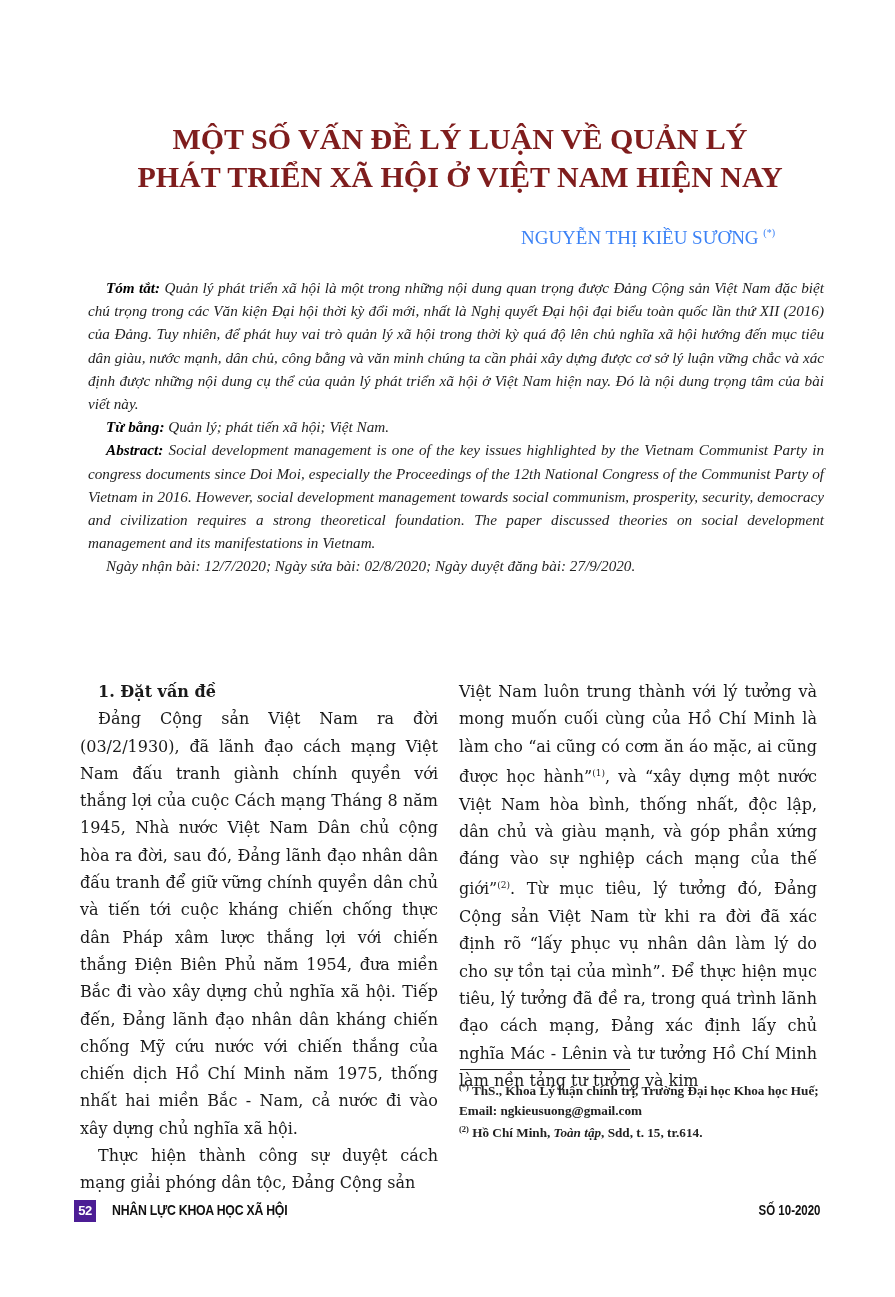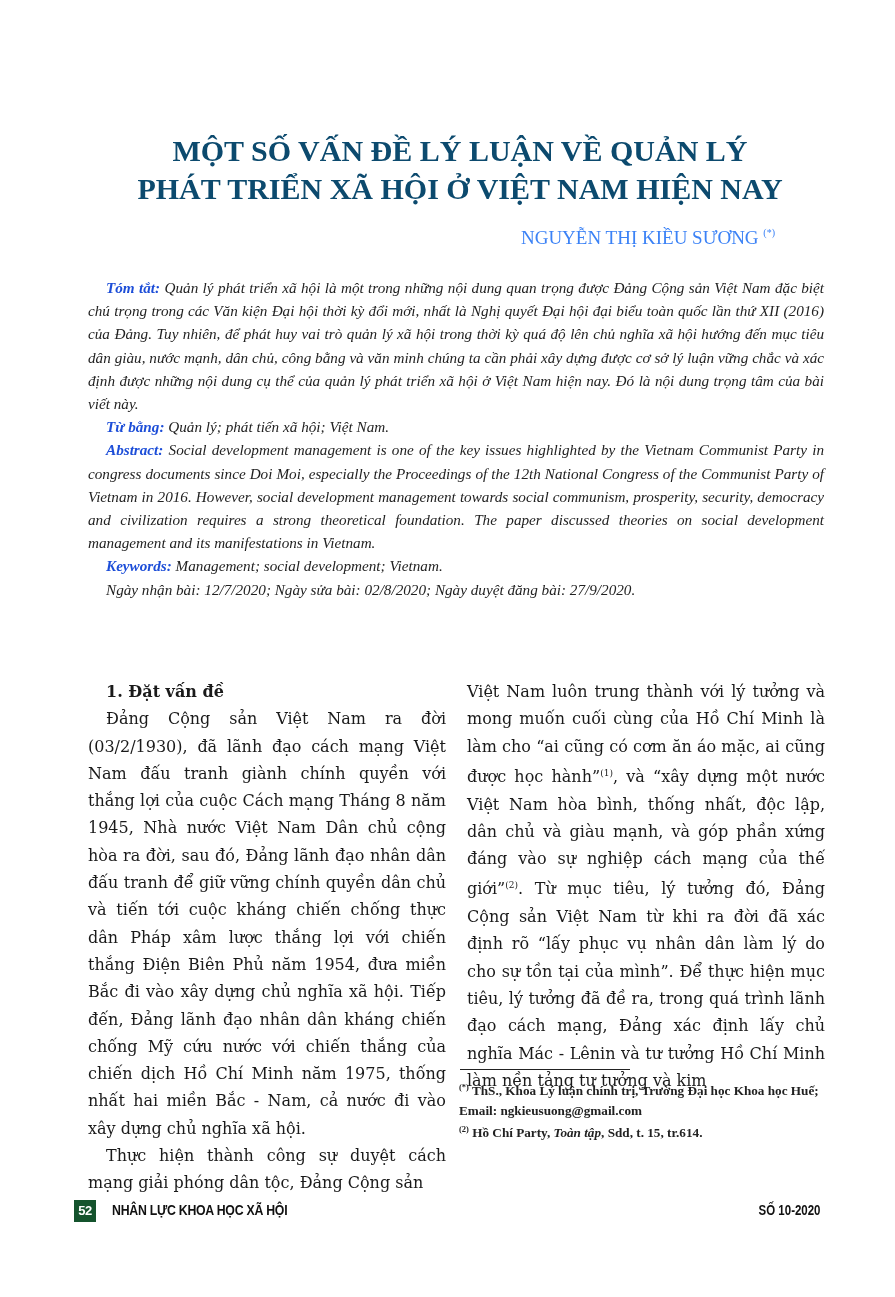--- a/index.html
+++ b/index.html
@@ -1,60 +1,60 @@
 <!DOCTYPE html>
 <html><head>
 <meta charset="utf-8">
 <style>
   html, body { margin: 0; padding: 0; background: #ffffff; }
   body {
     width: 895px; height: 1297px; position: relative; overflow: hidden;
     font-family: "DejaVu Serif", "Liberation Serif", serif; color: #111;
   }
   .title {
-    position: absolute; left: 80px; width: 760px; top: 132px;
+    position: absolute; left: 80px; width: 760px; top: 120px;
     text-align: center; font-family: "Liberation Serif", serif;
     font-weight: bold; font-size: 30px; line-height: 38px; letter-spacing: 0px;
-    color: #0c4a6e;
+    color: #7f1d1d;
   }
   .author {
     position: absolute; right: 120px; top: 227px;
     font-family: "Liberation Serif", serif; font-size: 19px; color: #3b82f6;
   }
   .author sup { font-size: 10px; vertical-align: 8px; }
   .abstract-block {
     position: absolute; left: 88px; width: 736px; top: 276px;
     font-family: "Liberation Serif", serif; font-style: italic;
     font-size: 15.2px; line-height: 23.2px; text-align: justify; color: #222;
   }
   .abstract-block p { margin: 0; text-indent: 18px; }
-  .abstract-block b { font-weight: bold; color: #1d4ed8; }
+  .abstract-block b { font-weight: bold; color: #000000; }
   .col {
     position: absolute; top: 678px; width: 358px;
     font-family: "DejaVu Serif", serif; font-size: 16px; line-height: 27.3px;
-    text-align: justify; color: #1a1a1a; margin-left: 8px;
+    text-align: justify; color: #1a1a1a;
   }
   .col-left { left: 80px; }
   .col-right { left: 459px; }
   .col p { margin: 0; text-indent: 18px; }
   .section-heading { font-weight: bold; text-indent: 18px; margin: 0; font-size: 16px; }
   .footnote-rule {
     position: absolute; left: 460px; top: 1069px; width: 170px; height: 1px; background: #222;
   }
   .footnotes {
     position: absolute; left: 459px; top: 1078px; width: 364px;
     font-family: "Liberation Serif", serif; font-size: 13.2px; line-height: 19.5px; color: #222; font-weight: bold;
   }
   .footnotes p { margin: 0; }
   .footnotes sup { font-size: 8.5px; vertical-align: 5px; }
   .footer {
     position: absolute; left: 74px; top: 1200px; width: 750px; height: 24px;
   }
   .page-num {
-    position: absolute; left: 0; top: 0; width: 22px; height: 22px; background: #14532d; color: #fff;
+    position: absolute; left: 0; top: 0; width: 22px; height: 22px; background: #4c1d95; color: #fff;
     font-family: "Liberation Sans", sans-serif; font-weight: bold; font-size: 13px;
     line-height: 22px; text-align: center; letter-spacing: -0.5px;
   }
   .journal-name {
     position: absolute; left: 38px; top: 1px;
     font-family: "Liberation Sans", sans-serif; font-weight: bold; font-size: 15px;
     letter-spacing: -0.3px; transform: scaleX(0.82); transform-origin: left center; color: #111;
   }
   .issue {
     position: absolute; right: 4px; top: 2px;
@@ -72,38 +72,37 @@
 
 <div class="author">
   <span>NGUYỄN THỊ KIỀU SƯƠNG</span>
   <sup>(*)</sup>
 </div>
 
 <div class="abstract-block">
   <p><b>Tóm tắt:</b><span> Quản lý phát triển xã hội là một trong những nội dung quan trọng được Đảng Cộng sản Việt Nam đặc biệt chú trọng trong các Văn kiện Đại hội thời kỳ đổi mới, nhất là Nghị quyết Đại hội đại biểu toàn quốc lần thứ XII (2016) của Đảng. Tuy nhiên, để phát huy vai trò quản lý xã hội trong thời kỳ quá độ lên chủ nghĩa xã hội hướng đến mục tiêu dân giàu, nước mạnh, dân chủ, công bằng và văn minh chúng ta cần phải xây dựng được cơ sở lý luận vững chắc và xác định được những nội dung cụ thể của quản lý phát triển xã hội ở Việt Nam hiện nay. Đó là nội dung trọng tâm của bài viết này.</span></p>
   <p><b>Từ bằng:</b><span> Quản lý; phát tiến xã hội; Việt Nam.</span></p>
   <p><b>Abstract:</b><span> Social development management is one of the key issues highlighted by the Vietnam Communist Party in congress documents since Doi Moi, especially the Proceedings of the 12th National Congress of the Communist Party of Vietnam in 2016. However, social development management towards social communism, prosperity, security, democracy and civilization requires a strong theoretical foundation. The paper discussed theories on social development management and its manifestations in Vietnam.</span></p>
-  <p><b>Keywords:</b><span> Management; social development; Vietnam.</span></p>
   <p>Ngày nhận bài: 12/7/2020; Ngày sửa bài: 02/8/2020; Ngày duyệt đăng bài: 27/9/2020.</p>
 </div>
 
 <div class="col col-left">
   <p class="section-heading">1. Đặt vấn đề</p>
   <p>Đảng Cộng sản Việt Nam ra đời (03/2/1930), đã lãnh đạo cách mạng Việt Nam đấu tranh giành chính quyền với thắng lợi của cuộc Cách mạng Tháng 8 năm 1945, Nhà nước Việt Nam Dân chủ cộng hòa ra đời, sau đó, Đảng lãnh đạo nhân dân đấu tranh để giữ vững chính quyền dân chủ và tiến tới cuộc kháng chiến chống thực dân Pháp xâm lược thắng lợi với chiến thắng Điện Biên Phủ năm 1954, đưa miền Bắc đi vào xây dựng chủ nghĩa xã hội. Tiếp đến, Đảng lãnh đạo nhân dân kháng chiến chống Mỹ cứu nước với chiến thắng của chiến dịch Hồ Chí Minh năm 1975, thống nhất hai miền Bắc - Nam, cả nước đi vào xây dựng chủ nghĩa xã hội.</p>
   <p>Thực hiện thành công sự duyệt cách mạng giải phóng dân tộc, Đảng Cộng sản</p>
 </div>
 
 <div class="col col-right">
   <p style="text-indent:0"><span>Việt Nam luôn trung thành với lý tưởng và mong muốn cuối cùng của Hồ Chí Minh là làm cho “ai cũng có cơm ăn áo mặc, ai cũng được học hành”</span><sup style="font-size:9px">(1)</sup><span>, và “xây dựng một nước Việt Nam hòa bình, thống nhất, độc lập, dân chủ và giàu mạnh, và góp phần xứng đáng vào sự nghiệp cách mạng của thế giới”</span><sup style="font-size:9px">(2)</sup><span>. Từ mục tiêu, lý tưởng đó, Đảng Cộng sản Việt Nam từ khi ra đời đã xác định rõ “lấy phục vụ nhân dân làm lý do cho sự tồn tại của mình”. Để thực hiện mục tiêu, lý tưởng đã đề ra, trong quá trình lãnh đạo cách mạng, Đảng xác định lấy chủ nghĩa Mác - Lênin và tư tưởng Hồ Chí Minh làm nền tảng tư tưởng và kim</span></p>
 </div>
 
 <div class="footnote-rule"></div>
 
 <div class="footnotes">
   <p><sup>(*)</sup><span> ThS., Khoa Lý luận chính trị, Trường Đại học Khoa học Huế; Email: ngkieusuong@gmail.com</span></p>
-  <p><sup>(2)</sup><span> Hồ Chí Party, </span><i>Toàn tập</i><span>, Sdd, t. 15, tr.614.</span></p>
+  <p><sup>(2)</sup><span> Hồ Chí Minh, </span><i>Toàn tập</i><span>, Sdd, t. 15, tr.614.</span></p>
 </div>
 
 <div class="footer">
   <div class="page-num">52</div>
   <div class="journal-name">NHÂN LỰC KHOA HỌC XÃ HỘI</div>
   <div class="issue">SỐ 10-2020</div>
 </div>
 
 </body></html>

